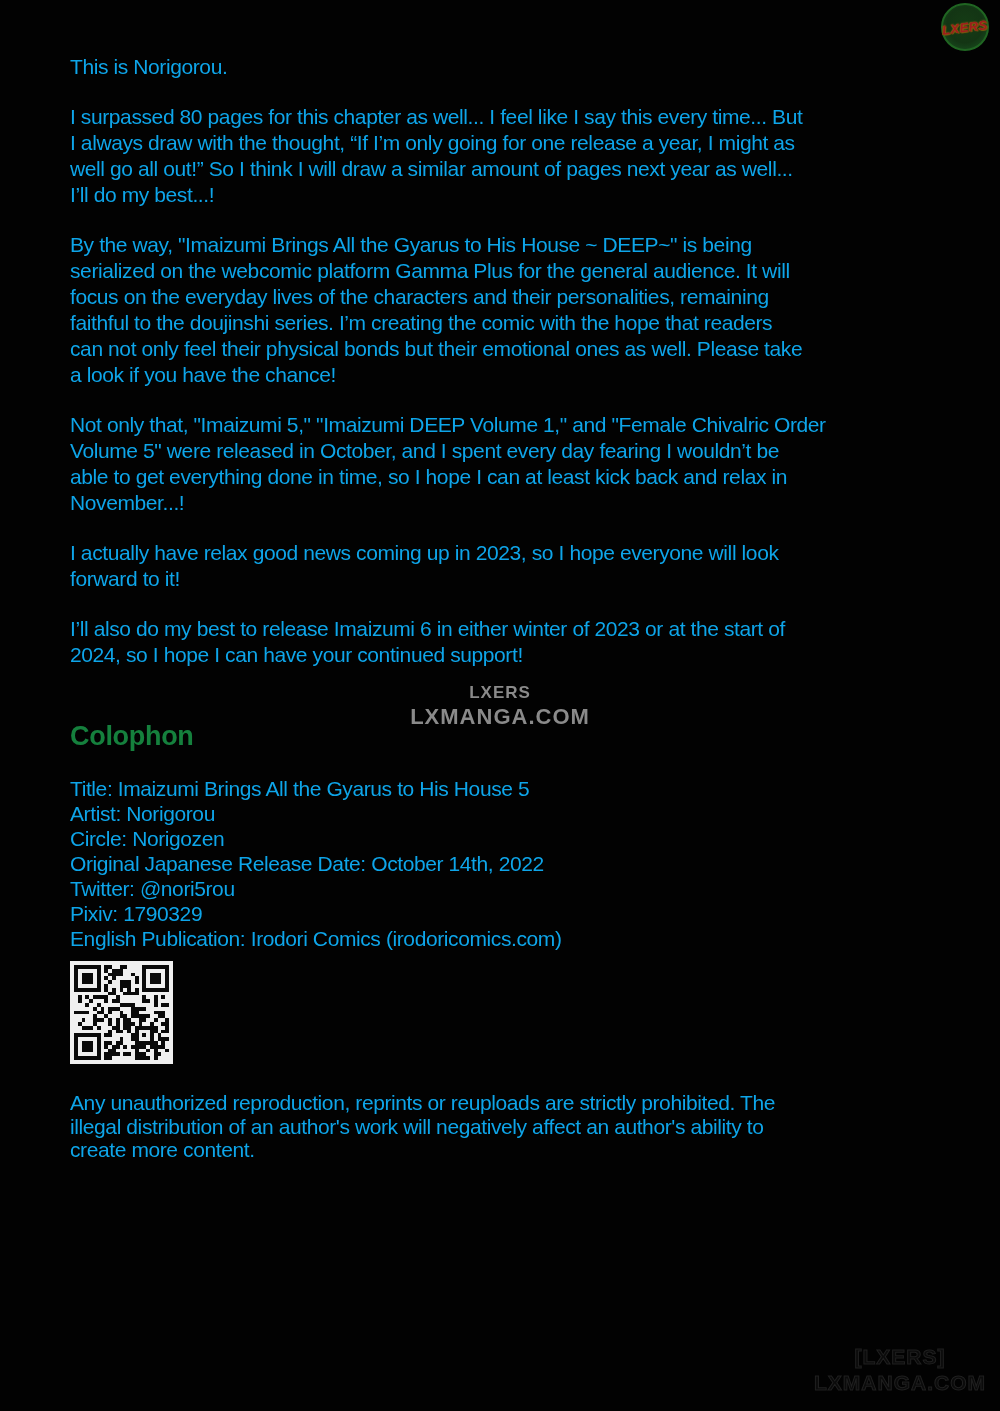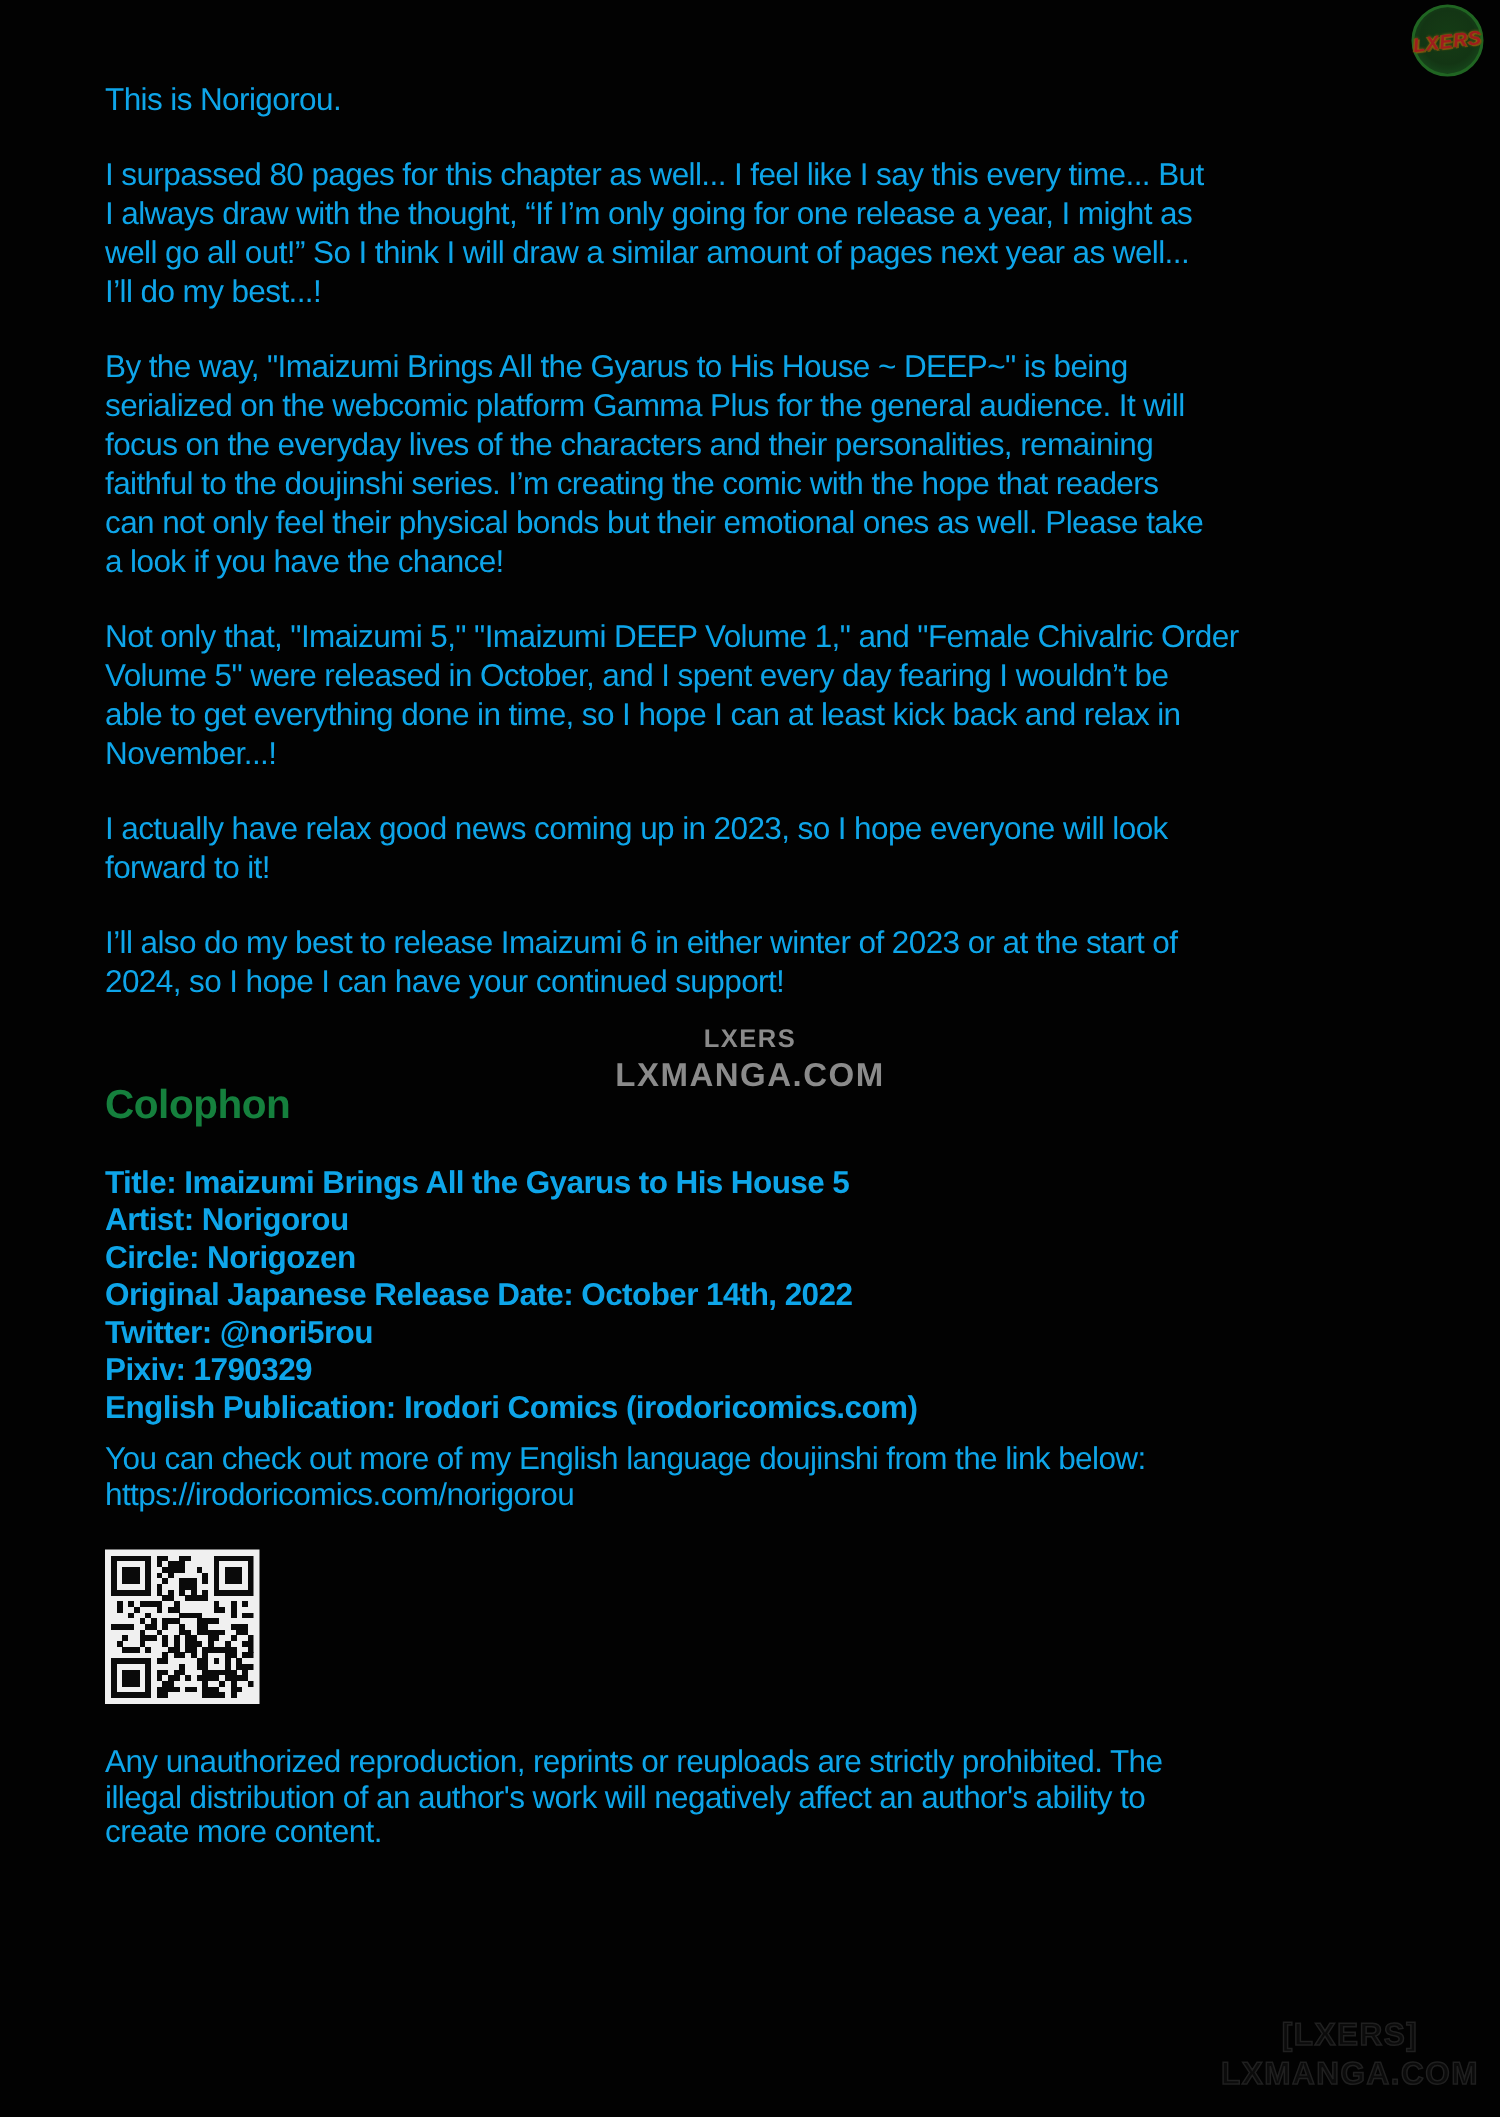--- a/index.html
+++ b/index.html
@@ -29,21 +29,20 @@
     margin:52px 0 24px 0;
     font-size:27px;
     line-height:32px;
     font-weight:bold;
     color:#15803d;
     letter-spacing:-0.3px;
   }
   p.colophon-entries{
     line-height:25px;
     margin-bottom:10px;
-    font-weight:bold;
   }
   p.link-note{
     line-height:24px;
     margin-bottom:24px;
   }
   .qr-tile{
     width:95px;height:95px;
     background:#f0f0f0;
     padding:4px;
     display:block;
@@ -134,22 +133,20 @@
 2024, so I hope I can have your continued support!</p>
 
     <h2 class="colophon-heading">Colophon</h2>
     <p class="colophon-entries">Title: Imaizumi Brings All the Gyarus to His House 5
 Artist: Norigorou
 Circle: Norigozen
 Original Japanese Release Date: October 14th, 2022
 Twitter: @nori5rou
 Pixiv: 1790329
 English Publication: Irodori Comics (irodoricomics.com)</p>
-    <p class="link-note">You can check out more of my English language doujinshi from the link below:
-https://irodoricomics.com/norigorou</p>
 
     <span class="qr-tile">
       <svg id="qr-svg" viewBox="0 0 25 25" xmlns="http://www.w3.org/2000/svg">
           <rect x="0" y="0" width="1.02" height="1.02" fill="#0a0a0a"></rect>
           <rect x="1" y="0" width="1.02" height="1.02" fill="#0a0a0a"></rect>
           <rect x="2" y="0" width="1.02" height="1.02" fill="#0a0a0a"></rect>
           <rect x="3" y="0" width="1.02" height="1.02" fill="#0a0a0a"></rect>
           <rect x="4" y="0" width="1.02" height="1.02" fill="#0a0a0a"></rect>
           <rect x="5" y="0" width="1.02" height="1.02" fill="#0a0a0a"></rect>
           <rect x="6" y="0" width="1.02" height="1.02" fill="#0a0a0a"></rect>

